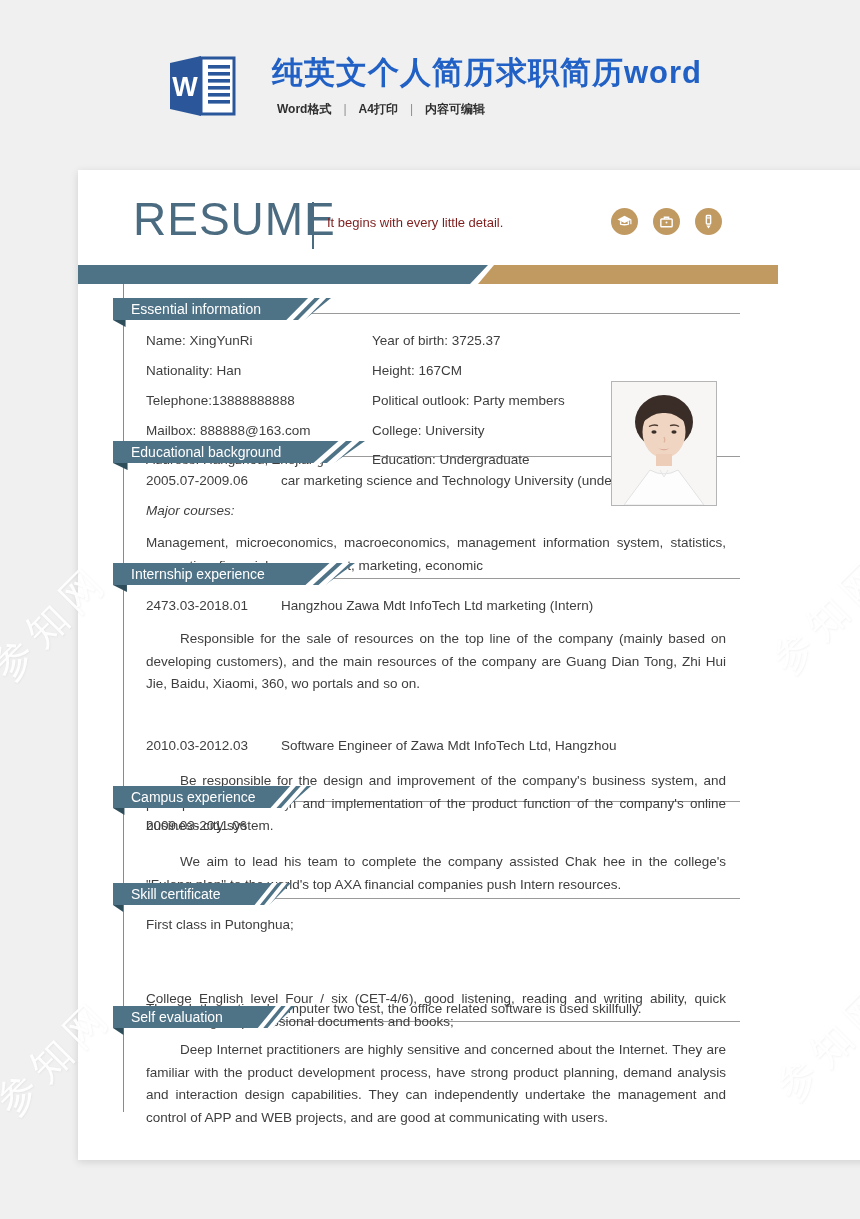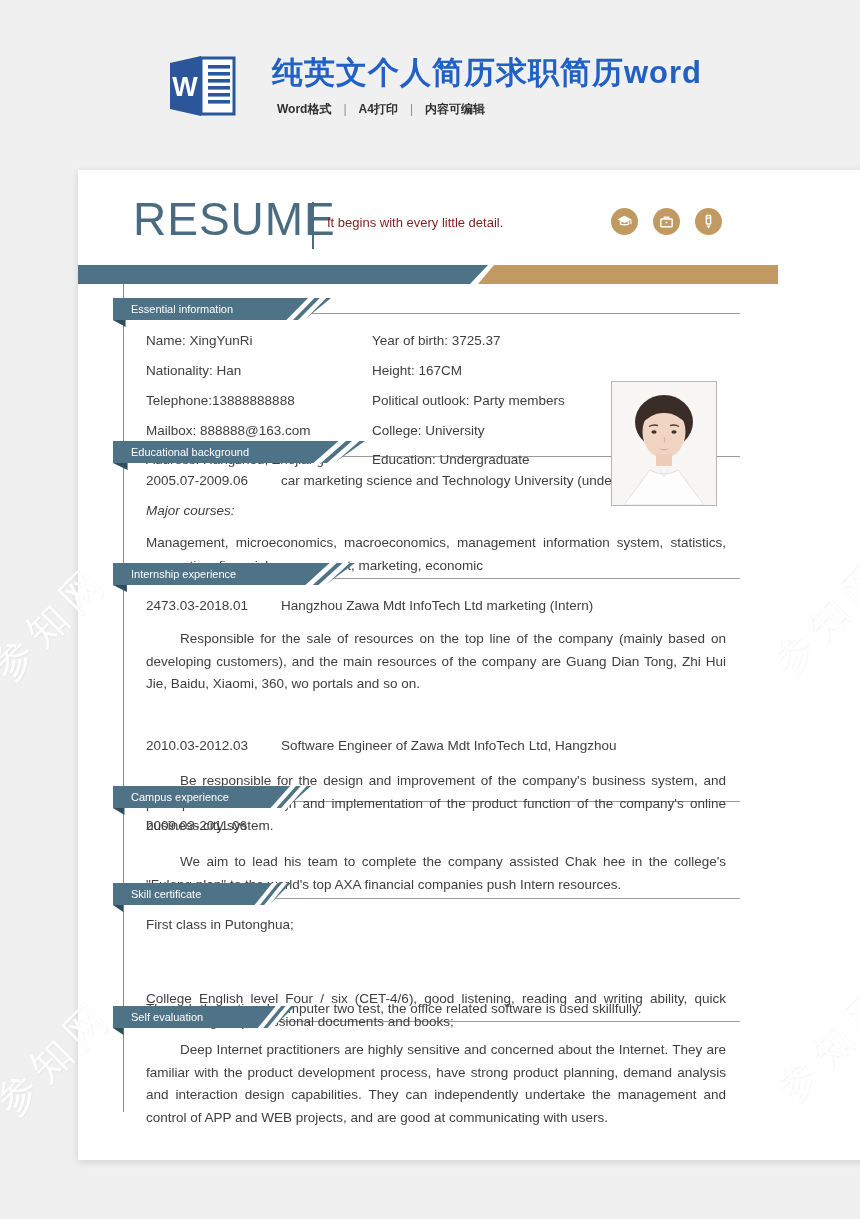--- a/index.html
+++ b/index.html
@@ -38,21 +38,21 @@
   .banner-slate{left:0;top:95px;width:410px;height:19px;background:var(--accent-slate);
                 clip-path:polygon(0 0,100% 0,calc(100% - 18px) 100%,0 100%);}
   .banner-gold{left:400px;top:95px;width:300px;height:19px;background:var(--accent-gold);
                clip-path:polygon(16px 0,100% 0,100% 100%,0 100%);}
 
   .vline{left:45px;top:114px;width:1px;height:828px;background:#8a8a8a;z-index:2;}
 
   
   .flag{z-index:5;height:30px;}
   .flag svg{display:block;width:100%;height:100%;}
-  .flag-title{z-index:6;font-size:11px;color:#ffffff;white-space:nowrap;line-height:23px;}
+  .flag-title{z-index:6;font-size:14px;color:#ffffff;white-space:nowrap;line-height:23px;}
   .rule{height:1px;background:#9a9a9a;z-index:2;}
 
   
   .txt{font-size:13.5px;color:#3e3e3e;white-space:nowrap;z-index:3;}
   .para{font-size:13.5px;color:#3e3e3e;width:580px;text-align:justify;line-height:22.5px;z-index:3;}
   .indent{text-indent:34px;}
 
   .photo{left:533px;top:211px;width:104px;height:123px;background:#f7f6f4;
          border:1px solid #b5b5b5;z-index:7;overflow:hidden;}
 

